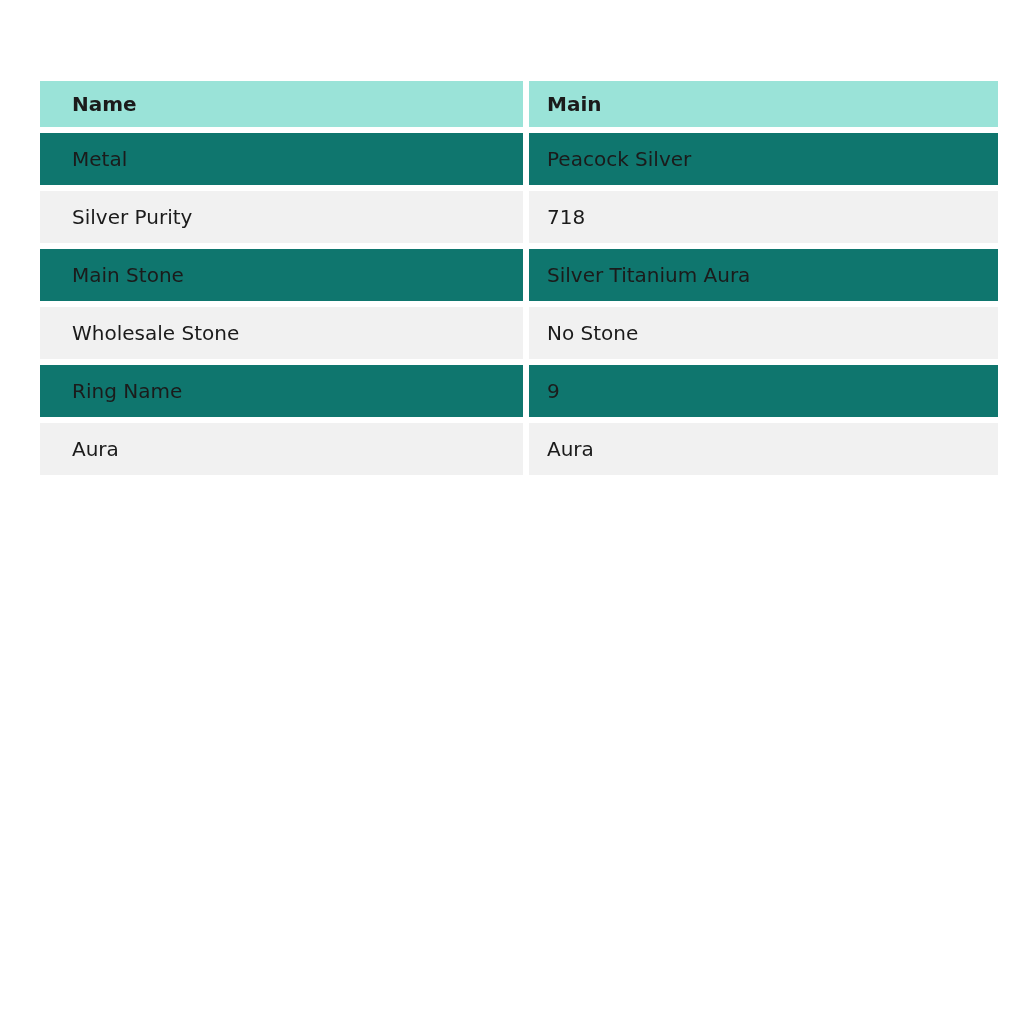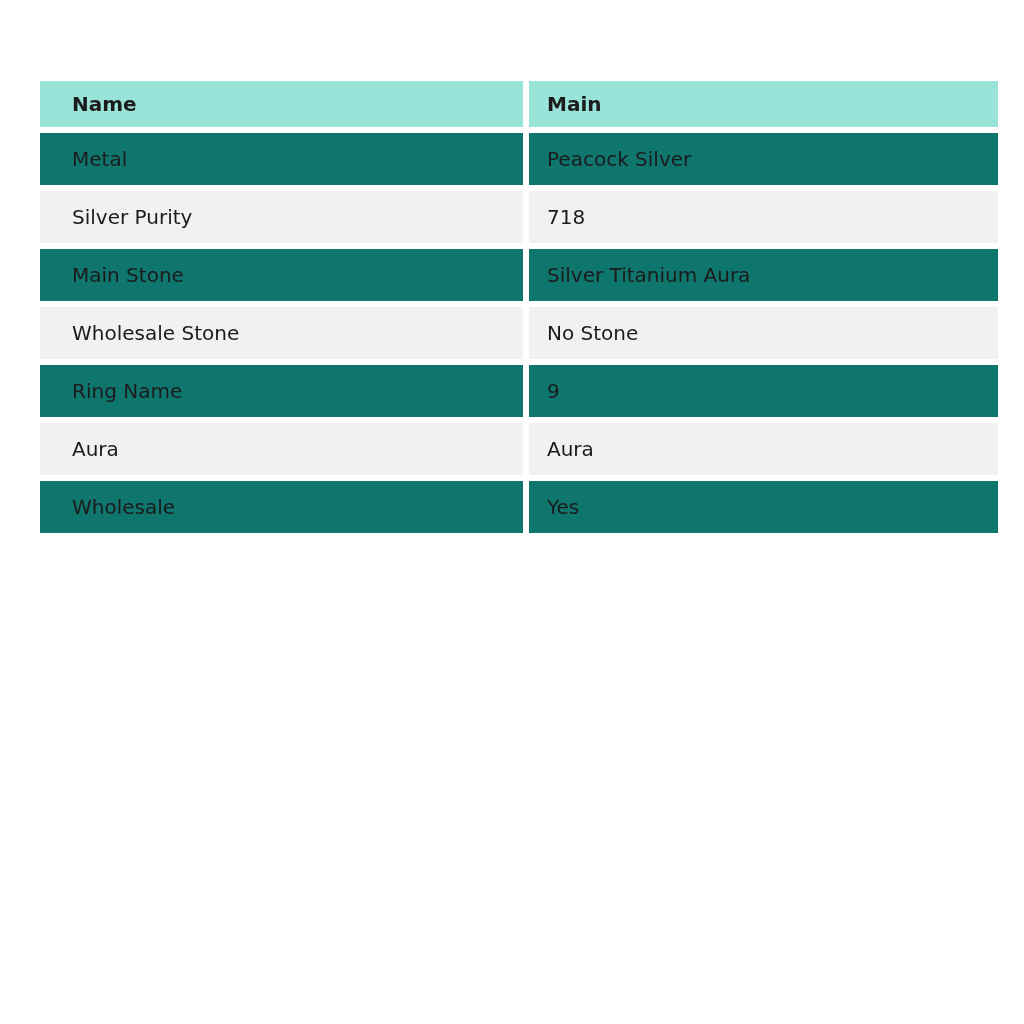--- a/index.html
+++ b/index.html
@@ -95,19 +95,15 @@
     <td class="value-cell">No Stone</td>
   </tr>
         <tr>
     <td class="name-cell">Ring Name</td>
     <td class="value-cell">9</td>
   </tr>
         <tr>
     <td class="name-cell">Aura</td>
     <td class="value-cell">Aura</td>
   </tr>
-        <tr>
-    <td class="name-cell">Wholesale</td>
-    <td class="value-cell">Yes</td>
-  </tr>
       </tbody>
   </table>
 </div>
 
 </body></html>

